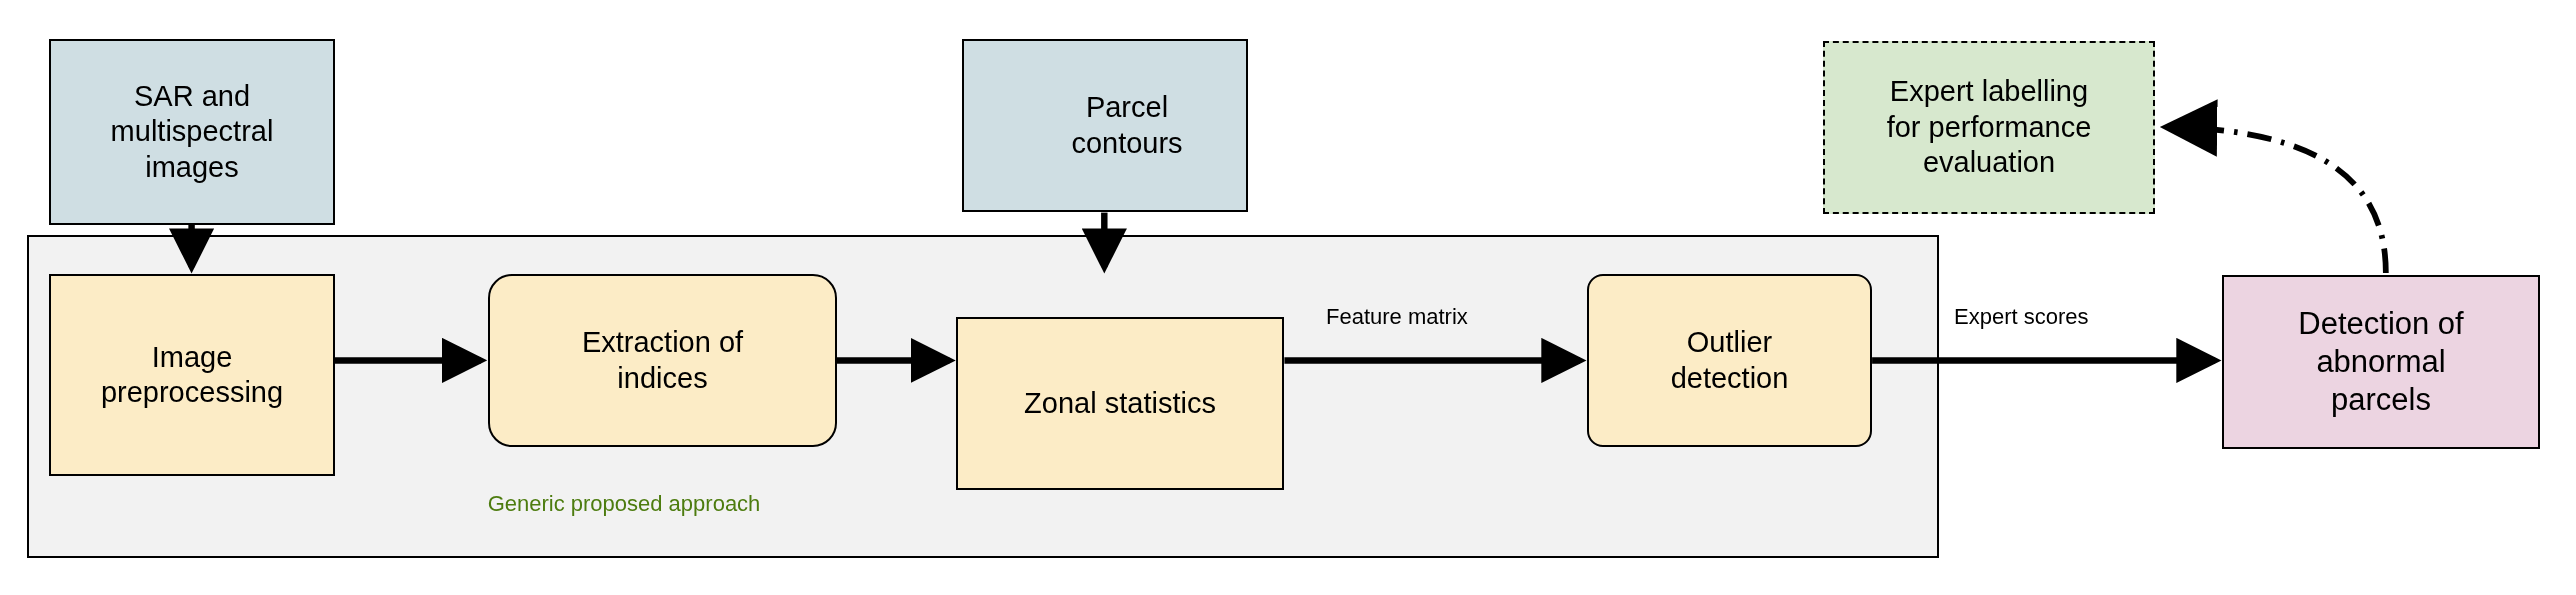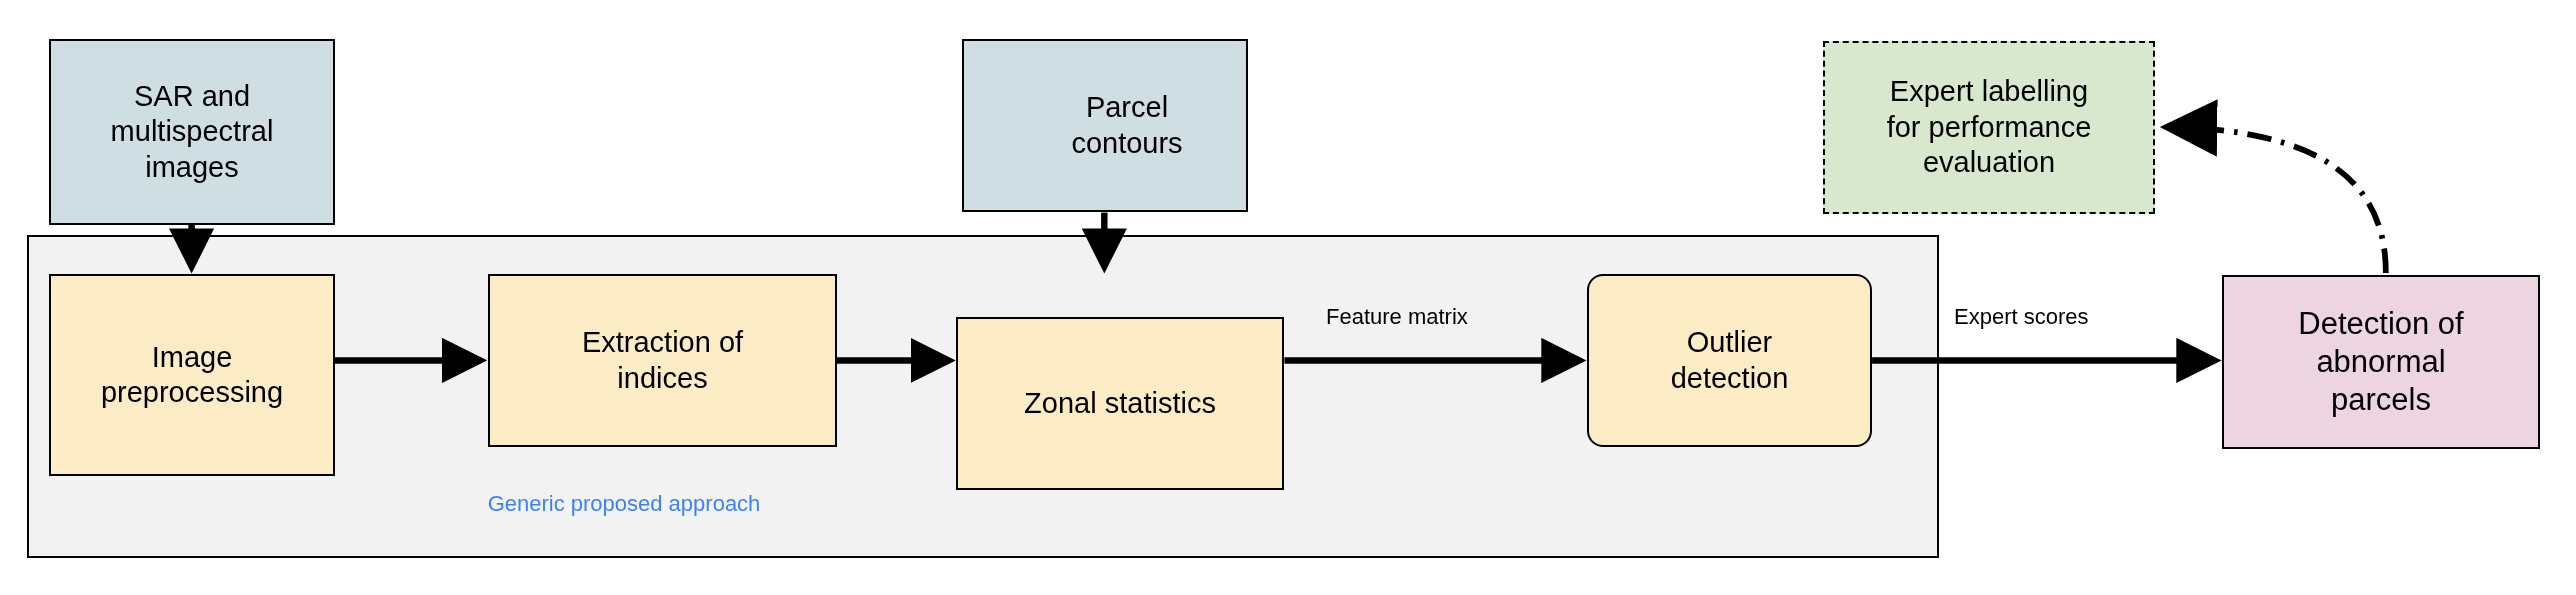--- a/index.html
+++ b/index.html
@@ -51,40 +51,40 @@
     border: 2.9px solid #000000;
     box-sizing: border-box;
   }
   #group-generic-label {
     position: absolute;
     left: 27px;
     top: 491px;
     width: 1194px;
     text-align: center;
     font-size: 22px;
-    color: #3b82f6;
+    color: #4d7c0f;
   }
 
   
   .node.input {
     background: #cfdee3;
     border: 2.9px solid #000000;
     font-size: 29px;
   }
   #node-sar-images { left: 49px;   top: 39px; width: 286px; height: 186px; }
   #node-parcel-contours { left: 962px; top: 39px; width: 286px; height: 173px; padding-left: 44px; }
 
   
   .node.process {
     background: #fcecc6;
     border: 2.9px solid #000000;
     font-size: 29px;
   }
   #node-image-preprocessing { left: 49px;   top: 274px; width: 286px; height: 202px; }
-  #node-extraction-indices  { left: 488px;  top: 274px; width: 349px; height: 173px; }
+  #node-extraction-indices  { left: 488px;  top: 274px; width: 349px; height: 173px; border-radius: 24px; }
   #node-zonal-statistics    { left: 956px; top: 274px; width: 328px; height: 173px; margin-top: 43px; }
   #node-outlier-detection   { left: 1587px; top: 274px; width: 285px; height: 173px; border-radius: 16px; }
 
   
   .node.output {
     background: #ecd4e1;
     border: 2.9px solid #000000;
     font-size: 31px;
   }
   #node-detection-abnormal { left: 2222px; top: 275px; width: 318px; height: 174px; }

